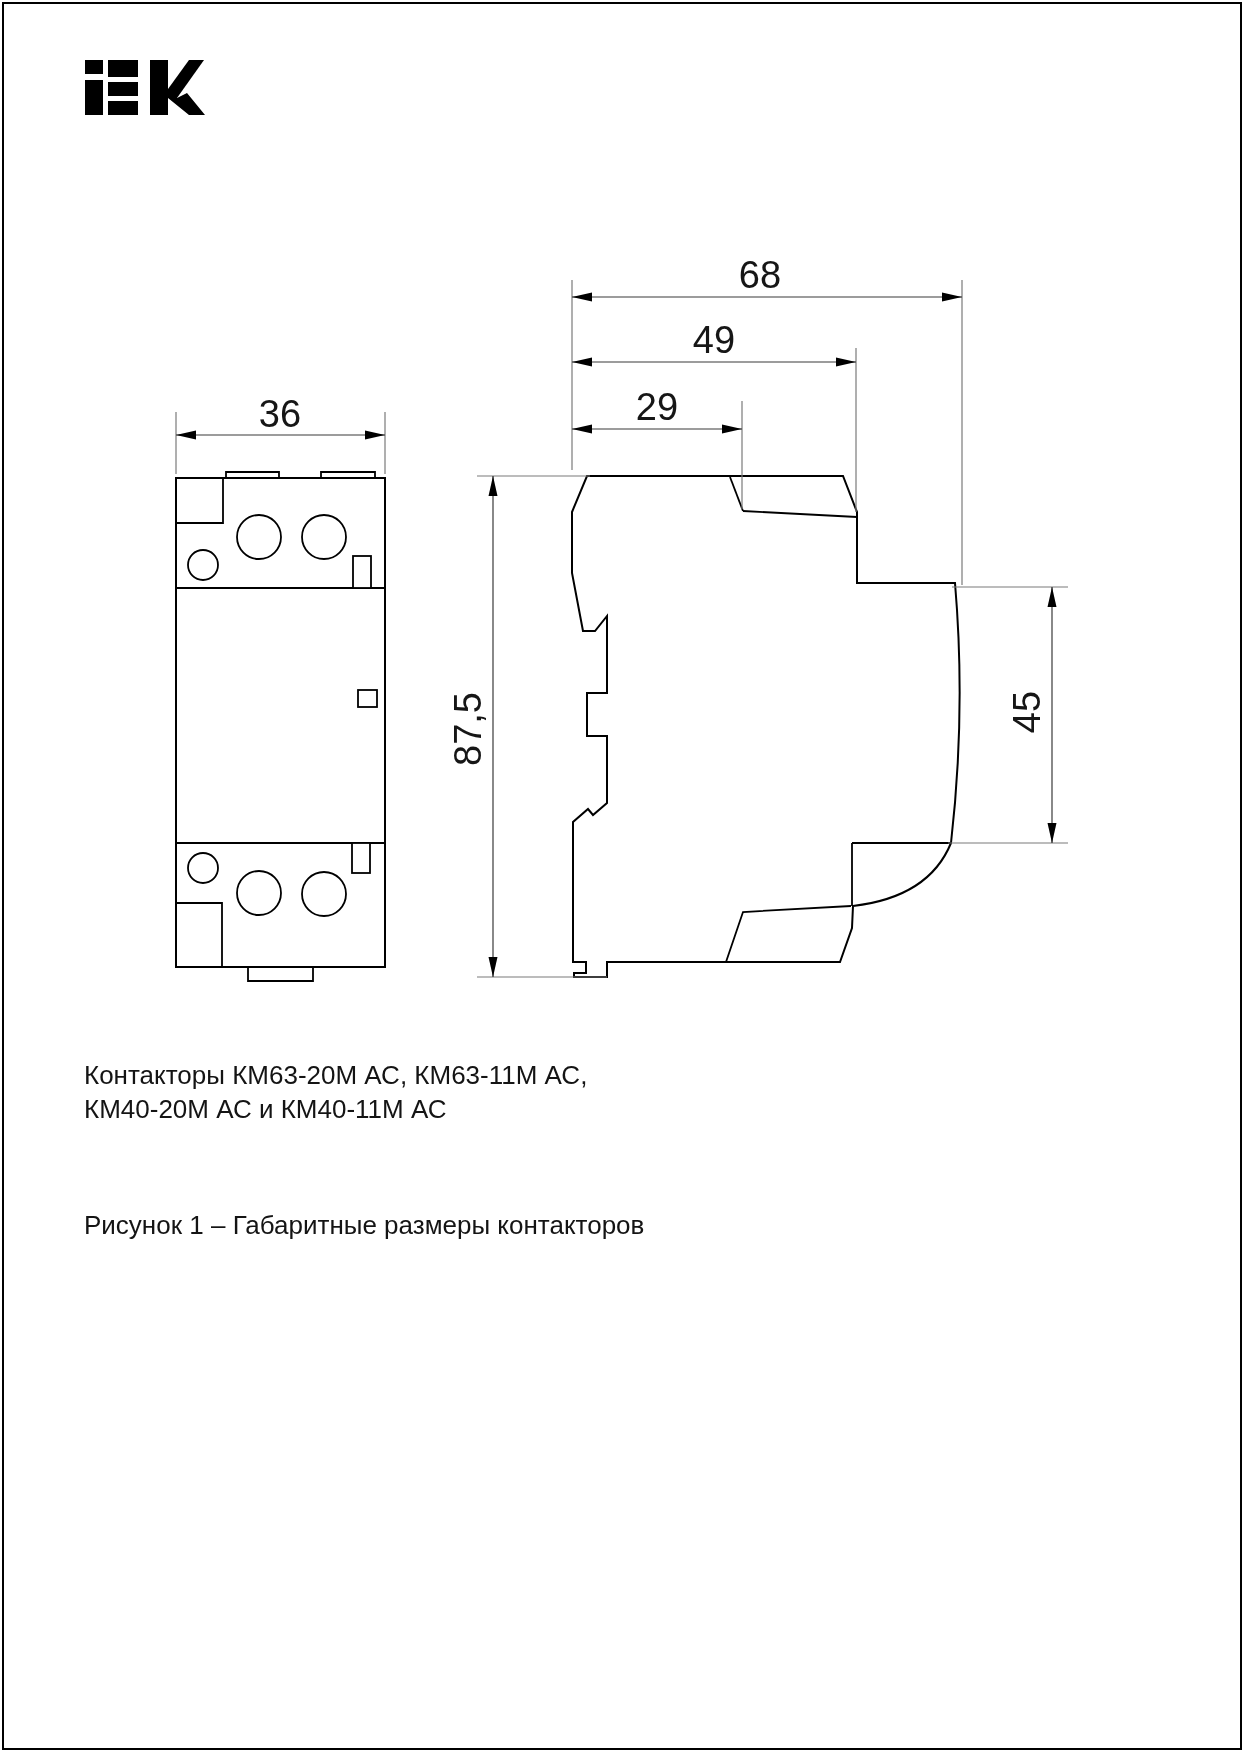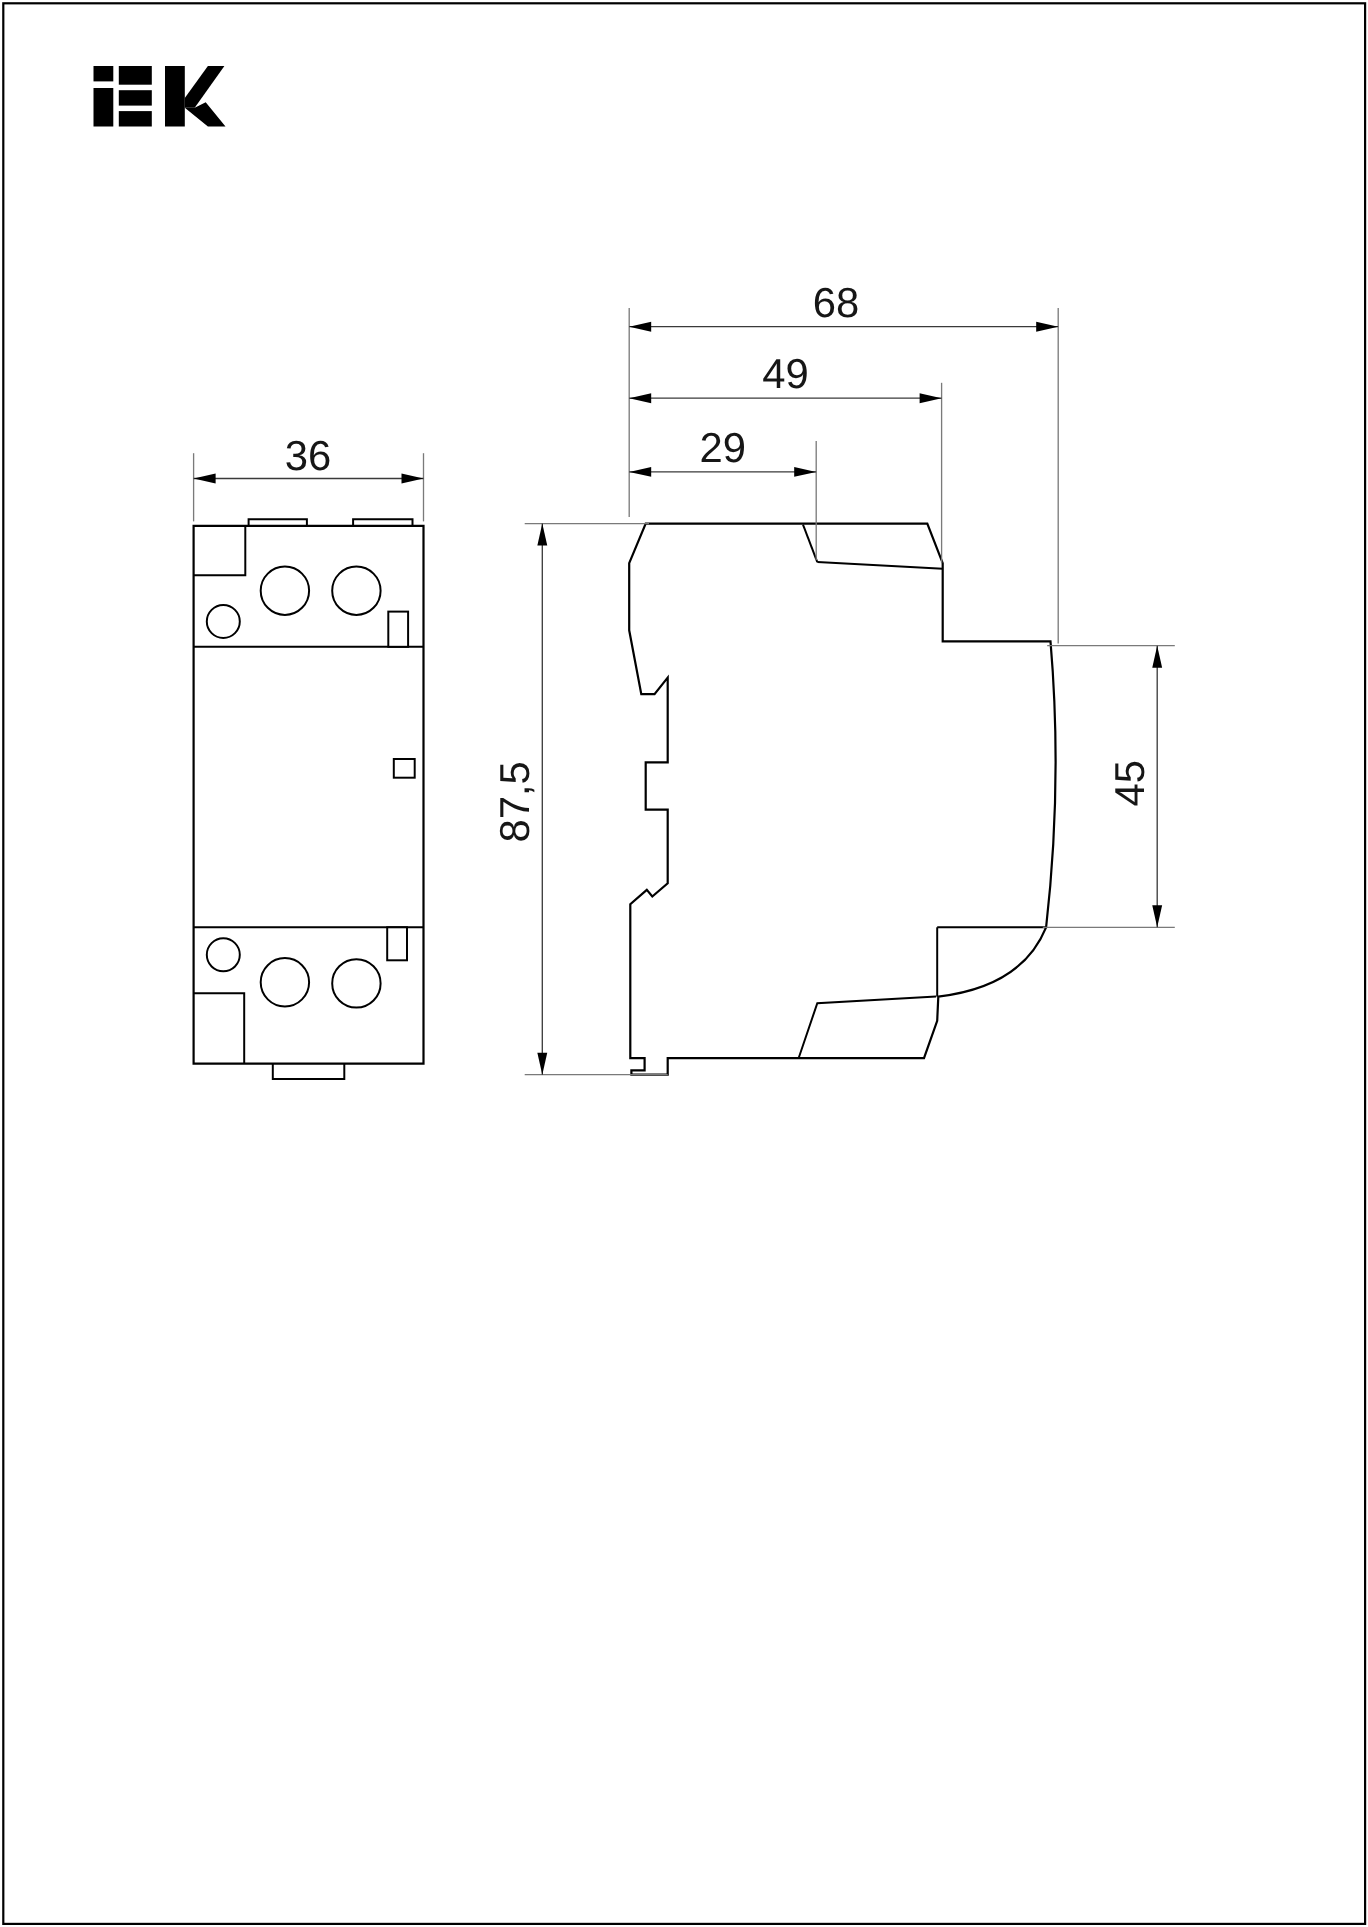--- a/index.html
+++ b/index.html
@@ -154,13 +154,18 @@
     <g>
       <path class="extline" d="M952,587 H1068"></path>
       <path class="extline" d="M948,843 H1068"></path>
       <path class="dimline" d="M1052,587 V843"></path>
       <polygon class="arrow" points="1052,587 1047.5,607 1056.5,607"></polygon>
       <polygon class="arrow" points="1052,843 1047.5,823 1056.5,823"></polygon>
       <text class="dimtext" text-anchor="middle" transform="translate(1040,712) rotate(-90)">45</text>
     </g>
   </svg>
 
+  <div class="caption caption-models">
+    <div>Контакторы КМ63-20М АС, КМ63-11М АС,</div>
+    <div>КМ40-20М АС и КМ40-11М АС</div>
+  </div>
+  <div class="caption caption-figure">Рисунок 1 – Габаритные размеры контакторов</div>
 </div>
 
 </body></html>

